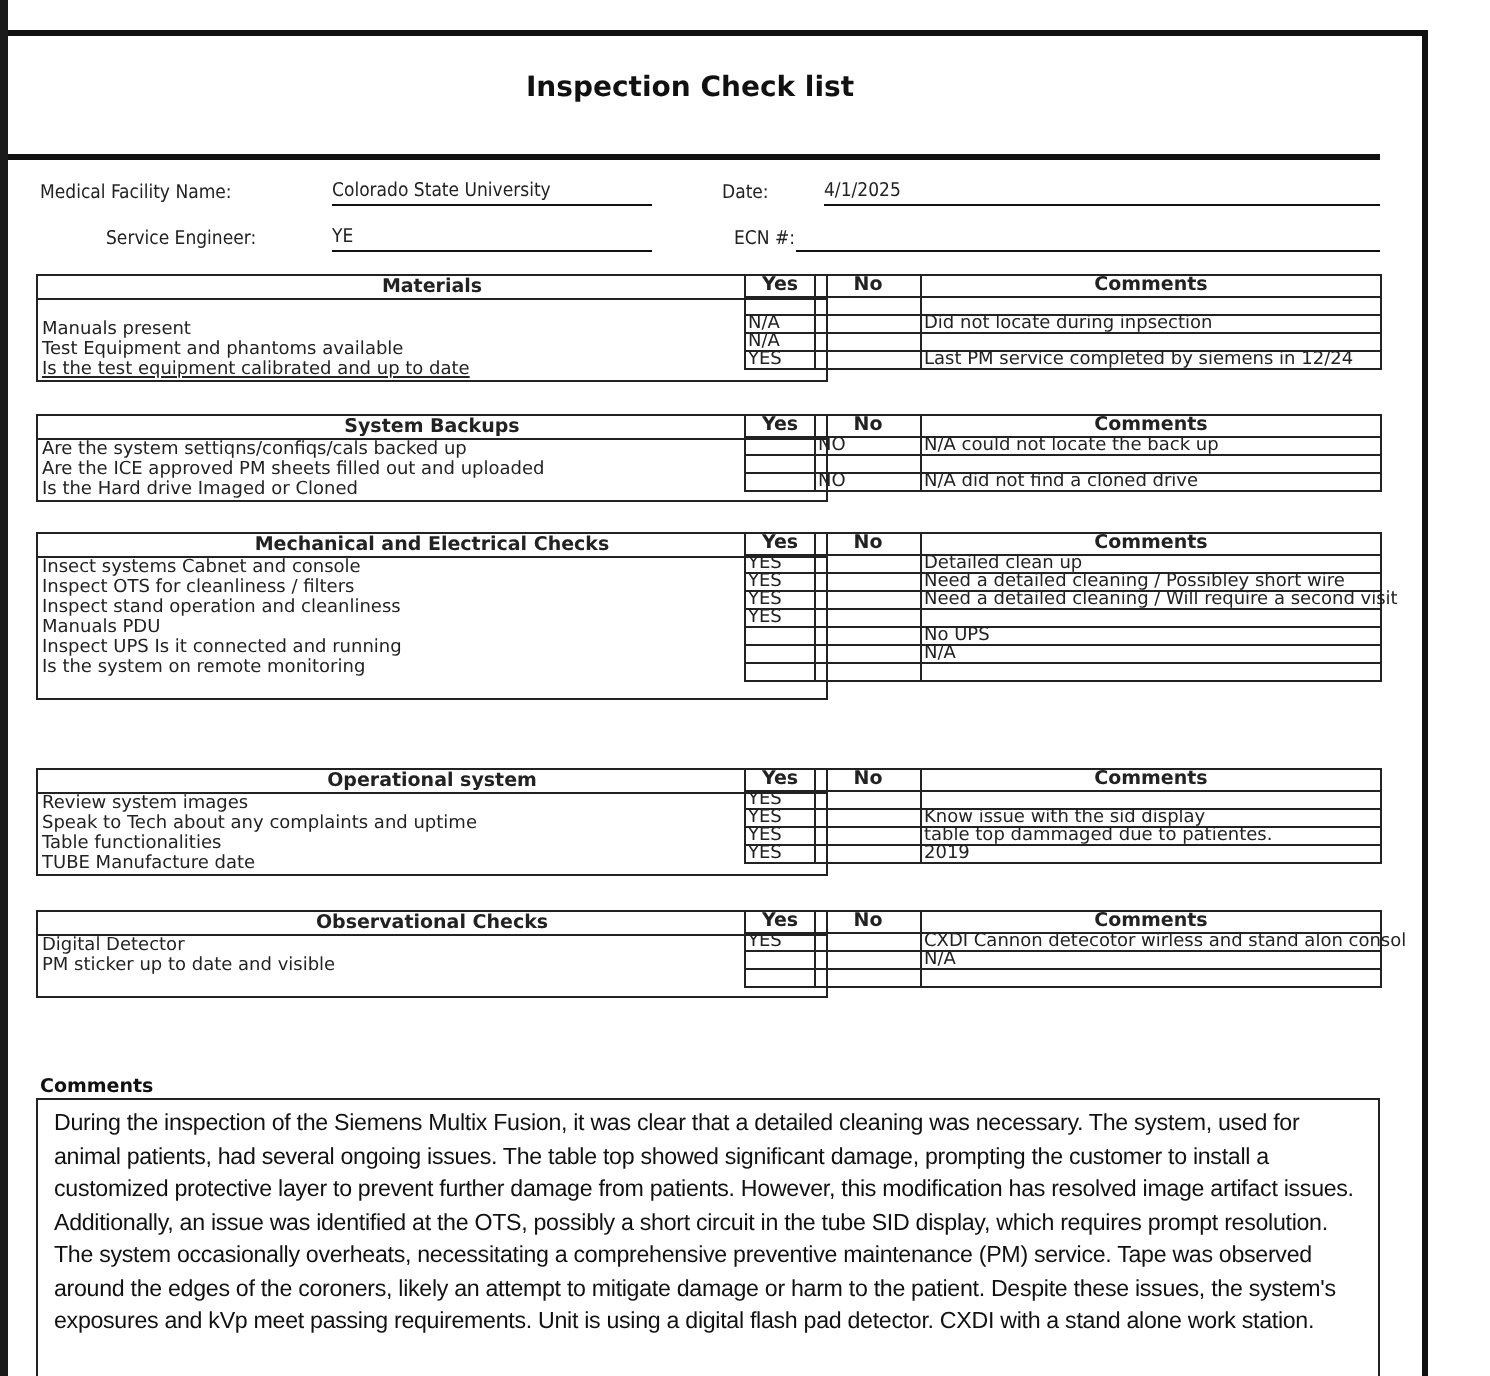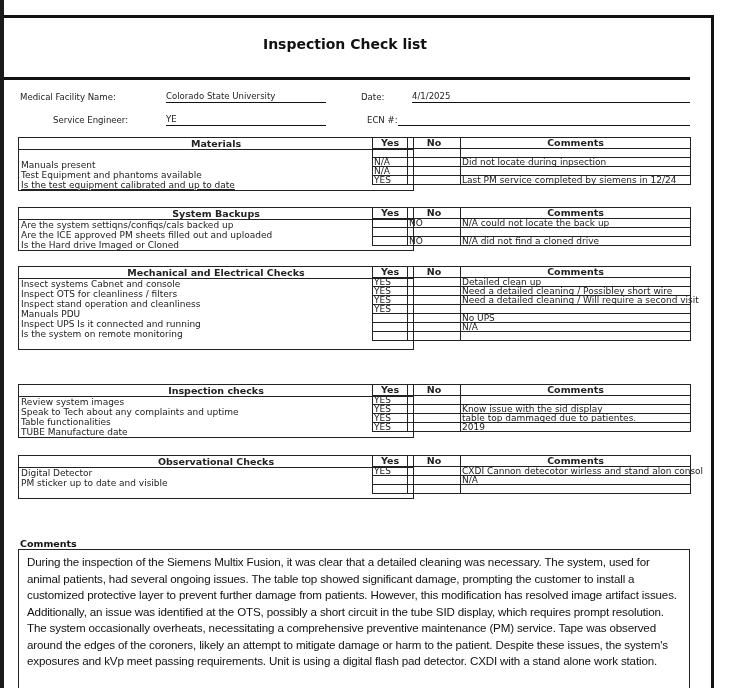--- a/index.html
+++ b/index.html
@@ -197,21 +197,21 @@
   </tr>
   <tr>
     <td></td>
     <td></td>
     <td></td>
   </tr>
 </tbody>
   </table>
 
 <div class="sec-left" style="top:384px;">
-  <div class="head">Inspection checks</div>
+  <div class="head">Operational system</div>
   <div class="row">Review system images</div>
   <div class="row">Speak to Tech about any complaints and uptime</div>
   <div class="row">Table functionalities</div>
   <div class="row">TUBE Manufacture date</div>
 </div>
 <table class="grid" style="top:384px;">
   <colgroup>
       <col class="c-yes">
       <col class="c-no">
       <col class="c-com">

